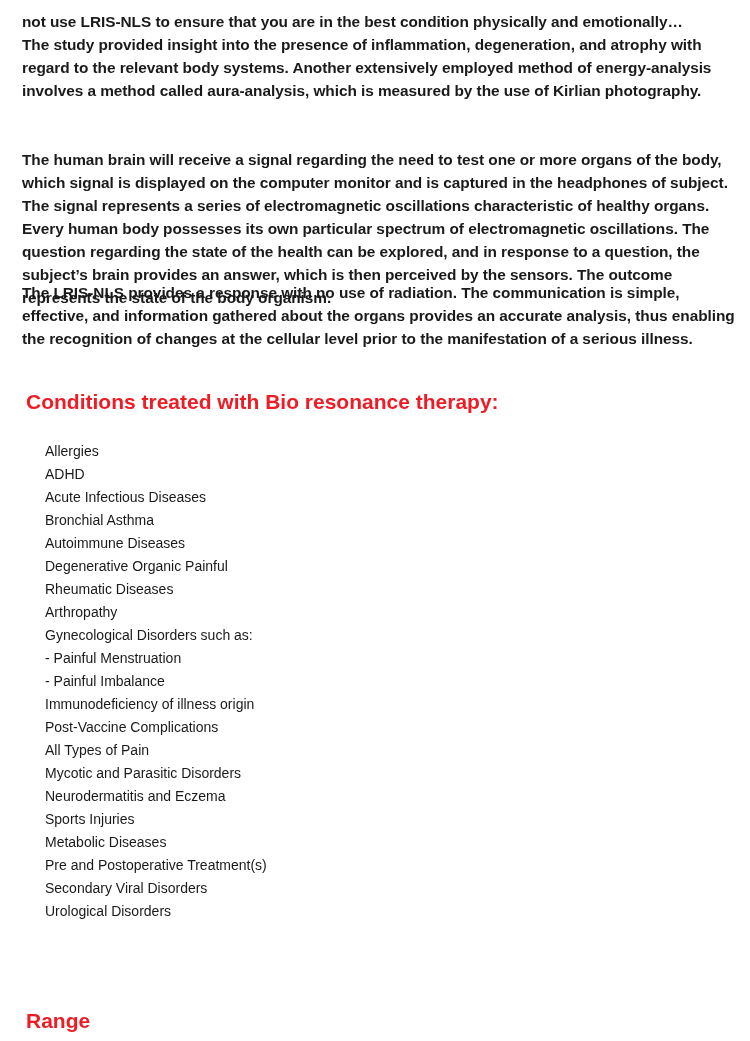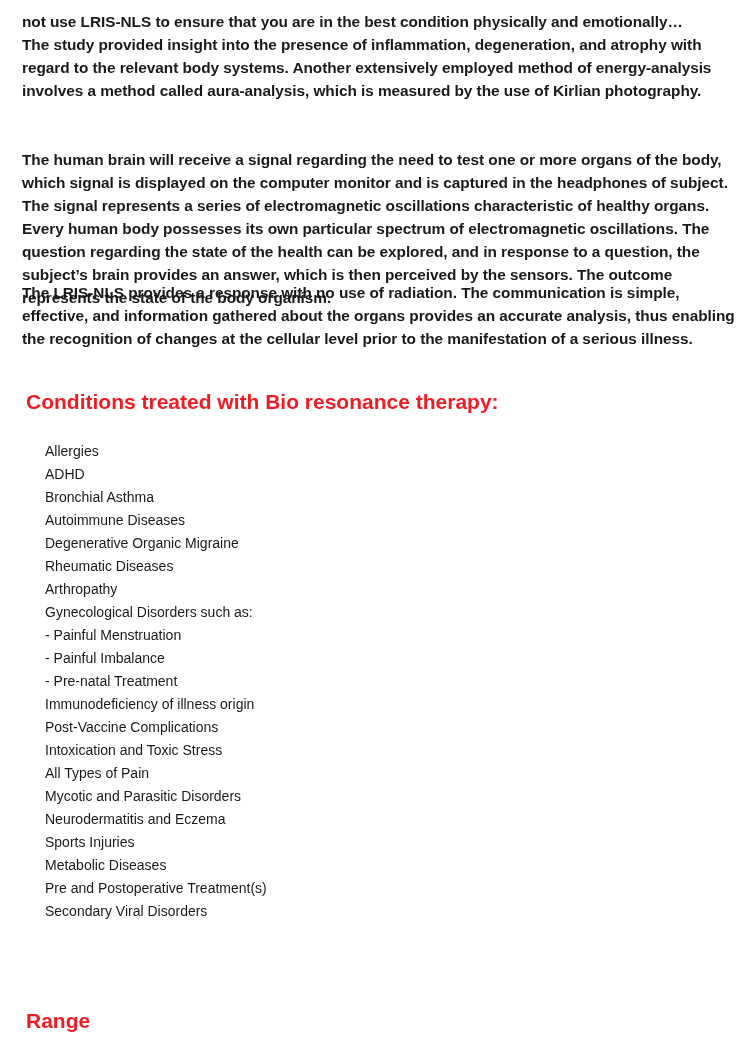--- a/index.html
+++ b/index.html
@@ -70,36 +70,36 @@
 
   <p class="para p1">The human brain will receive a signal regarding the need to test one or more organs of the body, which signal is displayed on the computer monitor and is captured in the headphones of subject. The signal represents a series of electromagnetic oscillations characteristic of healthy organs. Every human body possesses its own particular spectrum of electromagnetic oscillations. The question regarding the state of the health can be explored, and in response to a question, the subject’s brain provides an answer, which is then perceived by the sensors. The outcome represents the state of the body organism.</p>
 
   <p class="para p2">The LRIS-NLS provides a response with no use of radiation. The communication is simple, effective, and information gathered about the organs provides an accurate analysis, thus enabling the recognition of changes at the cellular level prior to the manifestation of a serious illness.</p>
 
   <h2 class="heading h-conditions">Conditions treated with Bio resonance therapy:</h2>
 
   <ul class="list">
     <li>Allergies</li>
     <li>ADHD</li>
+    <li>Acute Infectious Diseases</li>
     <li>Bronchial Asthma</li>
     <li>Autoimmune Diseases</li>
-    <li>Degenerative Organic Migraine</li>
+    <li>Degenerative Organic Painful</li>
     <li>Rheumatic Diseases</li>
     <li>Arthropathy</li>
     <li>Gynecological Disorders such as:</li>
     <li>- Painful Menstruation</li>
     <li>- Painful Imbalance</li>
-    <li>- Pre-natal Treatment</li>
     <li>Immunodeficiency of illness origin</li>
     <li>Post-Vaccine Complications</li>
-    <li>Intoxication and Toxic Stress</li>
     <li>All Types of Pain</li>
     <li>Mycotic and Parasitic Disorders</li>
     <li>Neurodermatitis and Eczema</li>
     <li>Sports Injuries</li>
     <li>Metabolic Diseases</li>
     <li>Pre and Postoperative Treatment(s)</li>
     <li>Secondary Viral Disorders</li>
+    <li>Urological Disorders</li>
   </ul>
 
   <h2 class="heading h-range">Range</h2>
 
 </div>
 
 </body></html>

